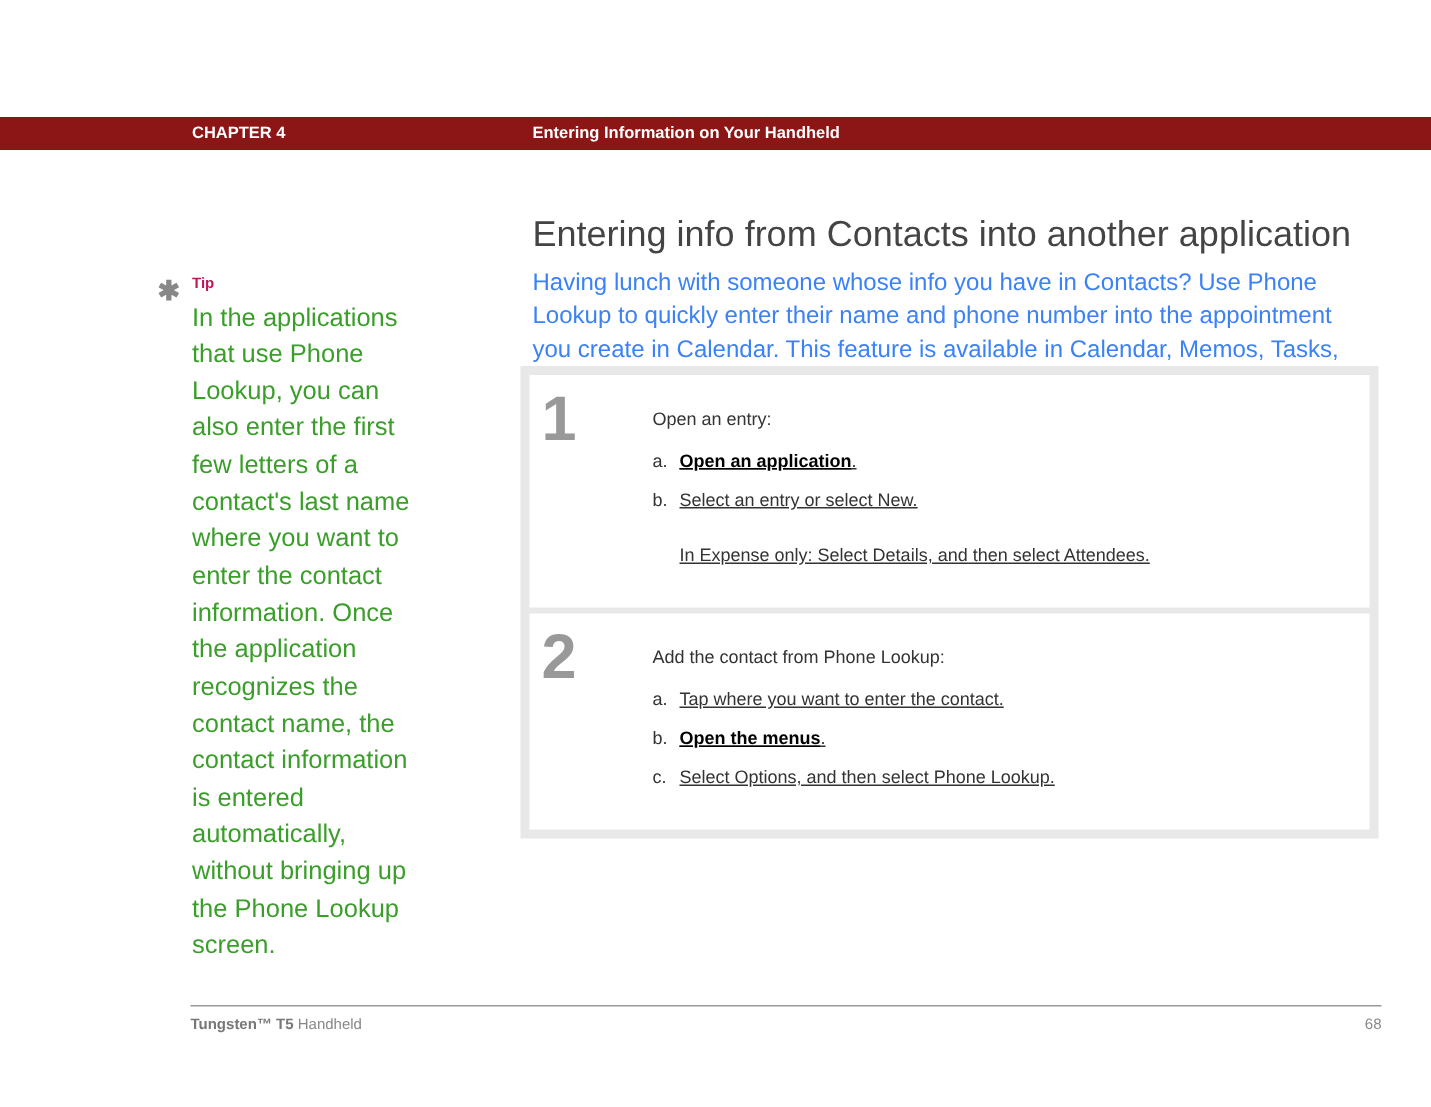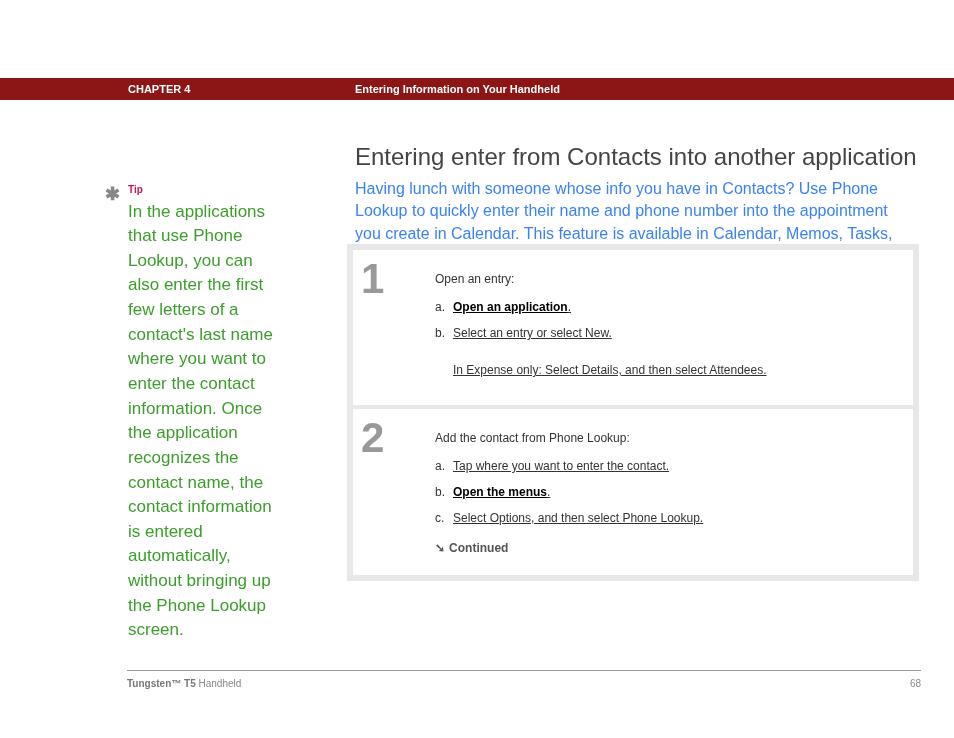--- a/index.html
+++ b/index.html
@@ -159,21 +159,21 @@
   <span class="chapter-label">CHAPTER 4</span>
   <span class="section-title">Entering Information on Your Handheld</span>
 </div>
 
 <div class="tip-box">
   <span class="tip-asterisk">✱</span>
   <div class="tip-heading">Tip</div>
   <div class="tip-text">In the applications that use Phone Lookup, you can also enter the first few letters of a contact's last name where you want to enter the contact information. Once the application recognizes the contact name, the contact information is entered automatically, without bringing up the Phone Lookup screen.</div>
 </div>
 
-<h1 class="main-heading">Entering enter from Contacts into another application</h1>
+<h1 class="main-heading">Entering info from Contacts into another application</h1>
 
 <p class="intro-text">Having lunch with someone whose info you have in Contacts? Use Phone Lookup to quickly enter their name and phone number into the appointment you create in Calendar. This feature is available in Calendar, Memos, Tasks, and Expense.</p>
 
 <div class="steps-container">
 
   <div class="step">
     <div class="step-number">1</div>
     <div class="step-body">
       <p>Open an entry:</p>
       <div class="ol-item">
@@ -192,23 +192,20 @@
       <p>Add the contact from Phone Lookup:</p>
       <div class="ol-item">
         <span class="marker">a.</span><span>Tap where you want to enter the contact.</span>
       </div>
       <div class="ol-item">
         <span class="marker">b.</span><a class="link-bold" href="#">Open the menus</a><span>.</span>
       </div>
       <div class="ol-item">
         <span class="marker">c.</span><span>Select Options, and then select Phone Lookup.</span>
       </div>
-      <div class="continued">
-        <span class="arrow">➘</span><span>Continued</span>
-      </div>
     </div>
   </div>
 
 </div>
 
 <div class="footer-line"></div>
 <div class="footer-left">
   <b>Tungsten™ T5</b><span> Handheld</span>
 </div>
 <div class="footer-right">68</div>

